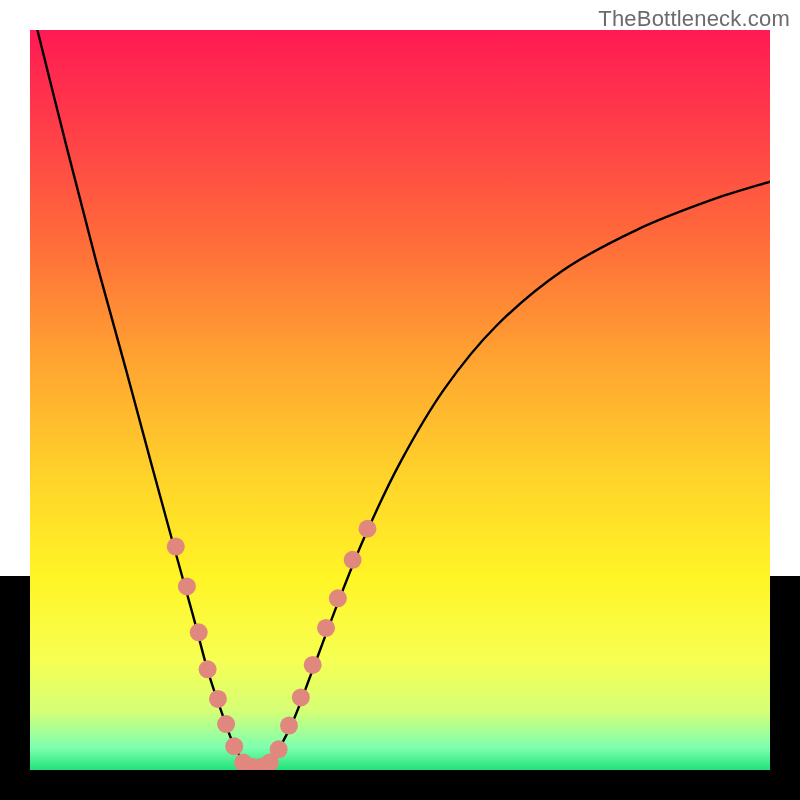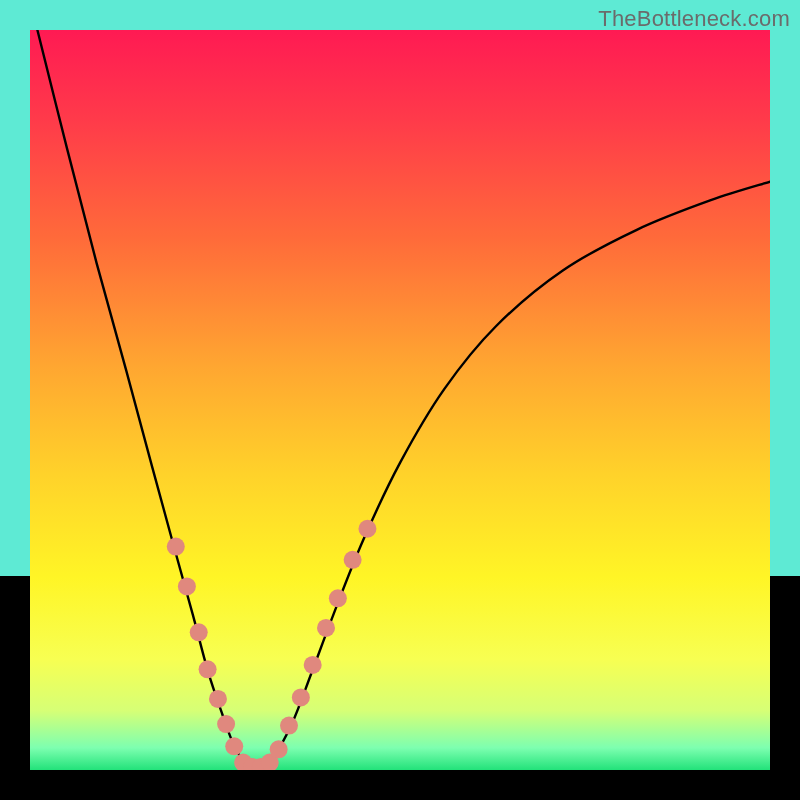--- a/index.html
+++ b/index.html
@@ -8,21 +8,21 @@
     width: 800px;
     height: 800px;
     overflow: hidden;
     background: #000;
     font-family: Arial, Helvetica, sans-serif;
   }
   .stage {
     position: relative;
     width: 800px;
     height: 576px;
-    background: #5eead4;
+    background: #ffffff;
     text-decoration: underline;
   }
   .plot-area {
     position: absolute;
     left: 30px;
     top: 30px;
     width: 740px;
     height: 740px;
     overflow: hidden;
   }

